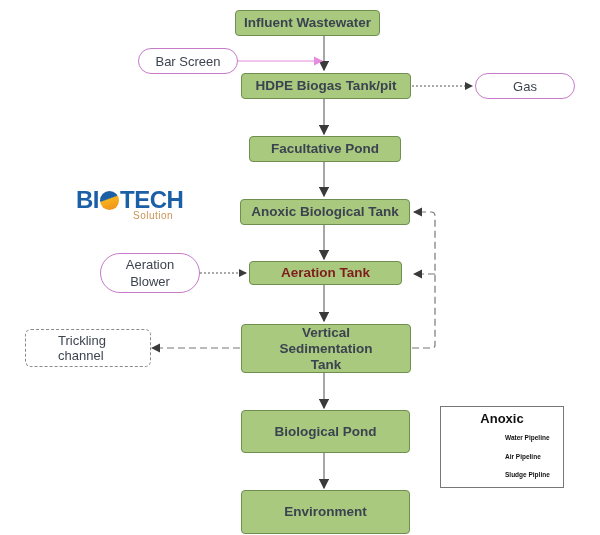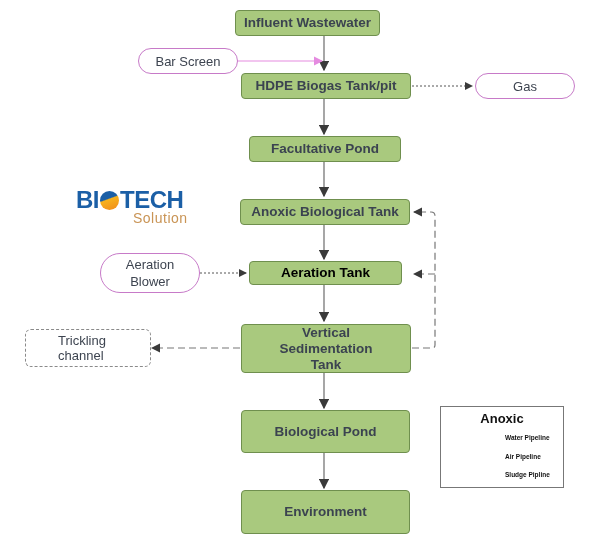--- a/index.html
+++ b/index.html
@@ -7,21 +7,21 @@
   svg.canvas { position:absolute; left:0; top:0; }
   .node { position:absolute; box-sizing:border-box; background:#a9c97e; border:1px solid #6f8f4e; border-radius:4px;
           display:flex; align-items:center; justify-content:center; text-align:center;
           font-weight:bold; color:#3b4350; font-size:13.5px; line-height:16px; }
   .pill { position:absolute; box-sizing:border-box; background:#fff; border:1px solid #c77ac8; border-radius:20px;
           display:flex; align-items:center; justify-content:center; text-align:center; color:#3d4450; font-size:13px; line-height:17px; }
   .dashbox { position:absolute; box-sizing:border-box; background:#fff; border:1.2px dashed #8a8a8a; border-radius:6px;
           display:flex; align-items:center; justify-content:center; color:#3d4450; font-size:13px;padding-left:32px; }
   .logo { position:absolute; left:76px; top:186px; width:112px; height:38px; }
   .logo-main { position:absolute; left:0; top:0; font-weight:bold; font-size:24px; color:#1b5fa6; letter-spacing:-0.5px; }
-  .logo-sub { position:absolute; left:57px; top:24px; font-size:14px; color:#c99455; letter-spacing:0.5px; }
+  .logo-sub { position:absolute; left:57px; top:24px; font-size:10px; color:#c99455; letter-spacing:0.5px; }
   .notes { position:absolute; left:440px; top:406px; width:124px; height:82px; box-sizing:border-box; border:1.5px solid #777; background:#fff; }
   .notes-title { position:absolute; left:0; width:100%; top:4px; text-align:center; font-weight:bold; font-size:13px; color:#111; }
   .notes-item { position:absolute; left:64px; font-weight:bold; font-size:6.5px; color:#111; white-space:nowrap; }
 </style>
 </head>
 <body>
 
 <svg class="canvas" width="600" height="535">
   <defs>
     <marker id="ah" markerWidth="8" markerHeight="8" refX="7" refY="4" orient="auto">
@@ -61,21 +61,21 @@
   </div>
 <div class="node" style="left:241px;top:73px;width:170px;height:26px;">
     <span>HDPE Biogas Tank/pit</span>
   </div>
 <div class="node" style="left:249px;top:136px;width:152px;height:26px;">
     <span>Facultative Pond</span>
   </div>
 <div class="node" style="left:240px;top:199px;width:170px;height:26px;">
     <span>Anoxic Biological Tank</span>
   </div>
-<div class="node" style="left:249px;top:261px;width:153px;height:24px;color:#000000;">
+<div class="node" style="left:249px;top:261px;width:153px;height:24px;color:#7f1d1d;">
     <span>Aeration Tank</span>
   </div>
 <div class="node" style="left:241px;top:324px;width:170px;height:49px;padding:0 23px;">
     <span>Vertical Sedimentation Tank</span>
   </div>
 <div class="node" style="left:241px;top:410px;width:169px;height:43px;">
     <span>Biological Pond</span>
   </div>
 <div class="node" style="left:241px;top:490px;width:169px;height:44px;">
     <span>Environment</span>

